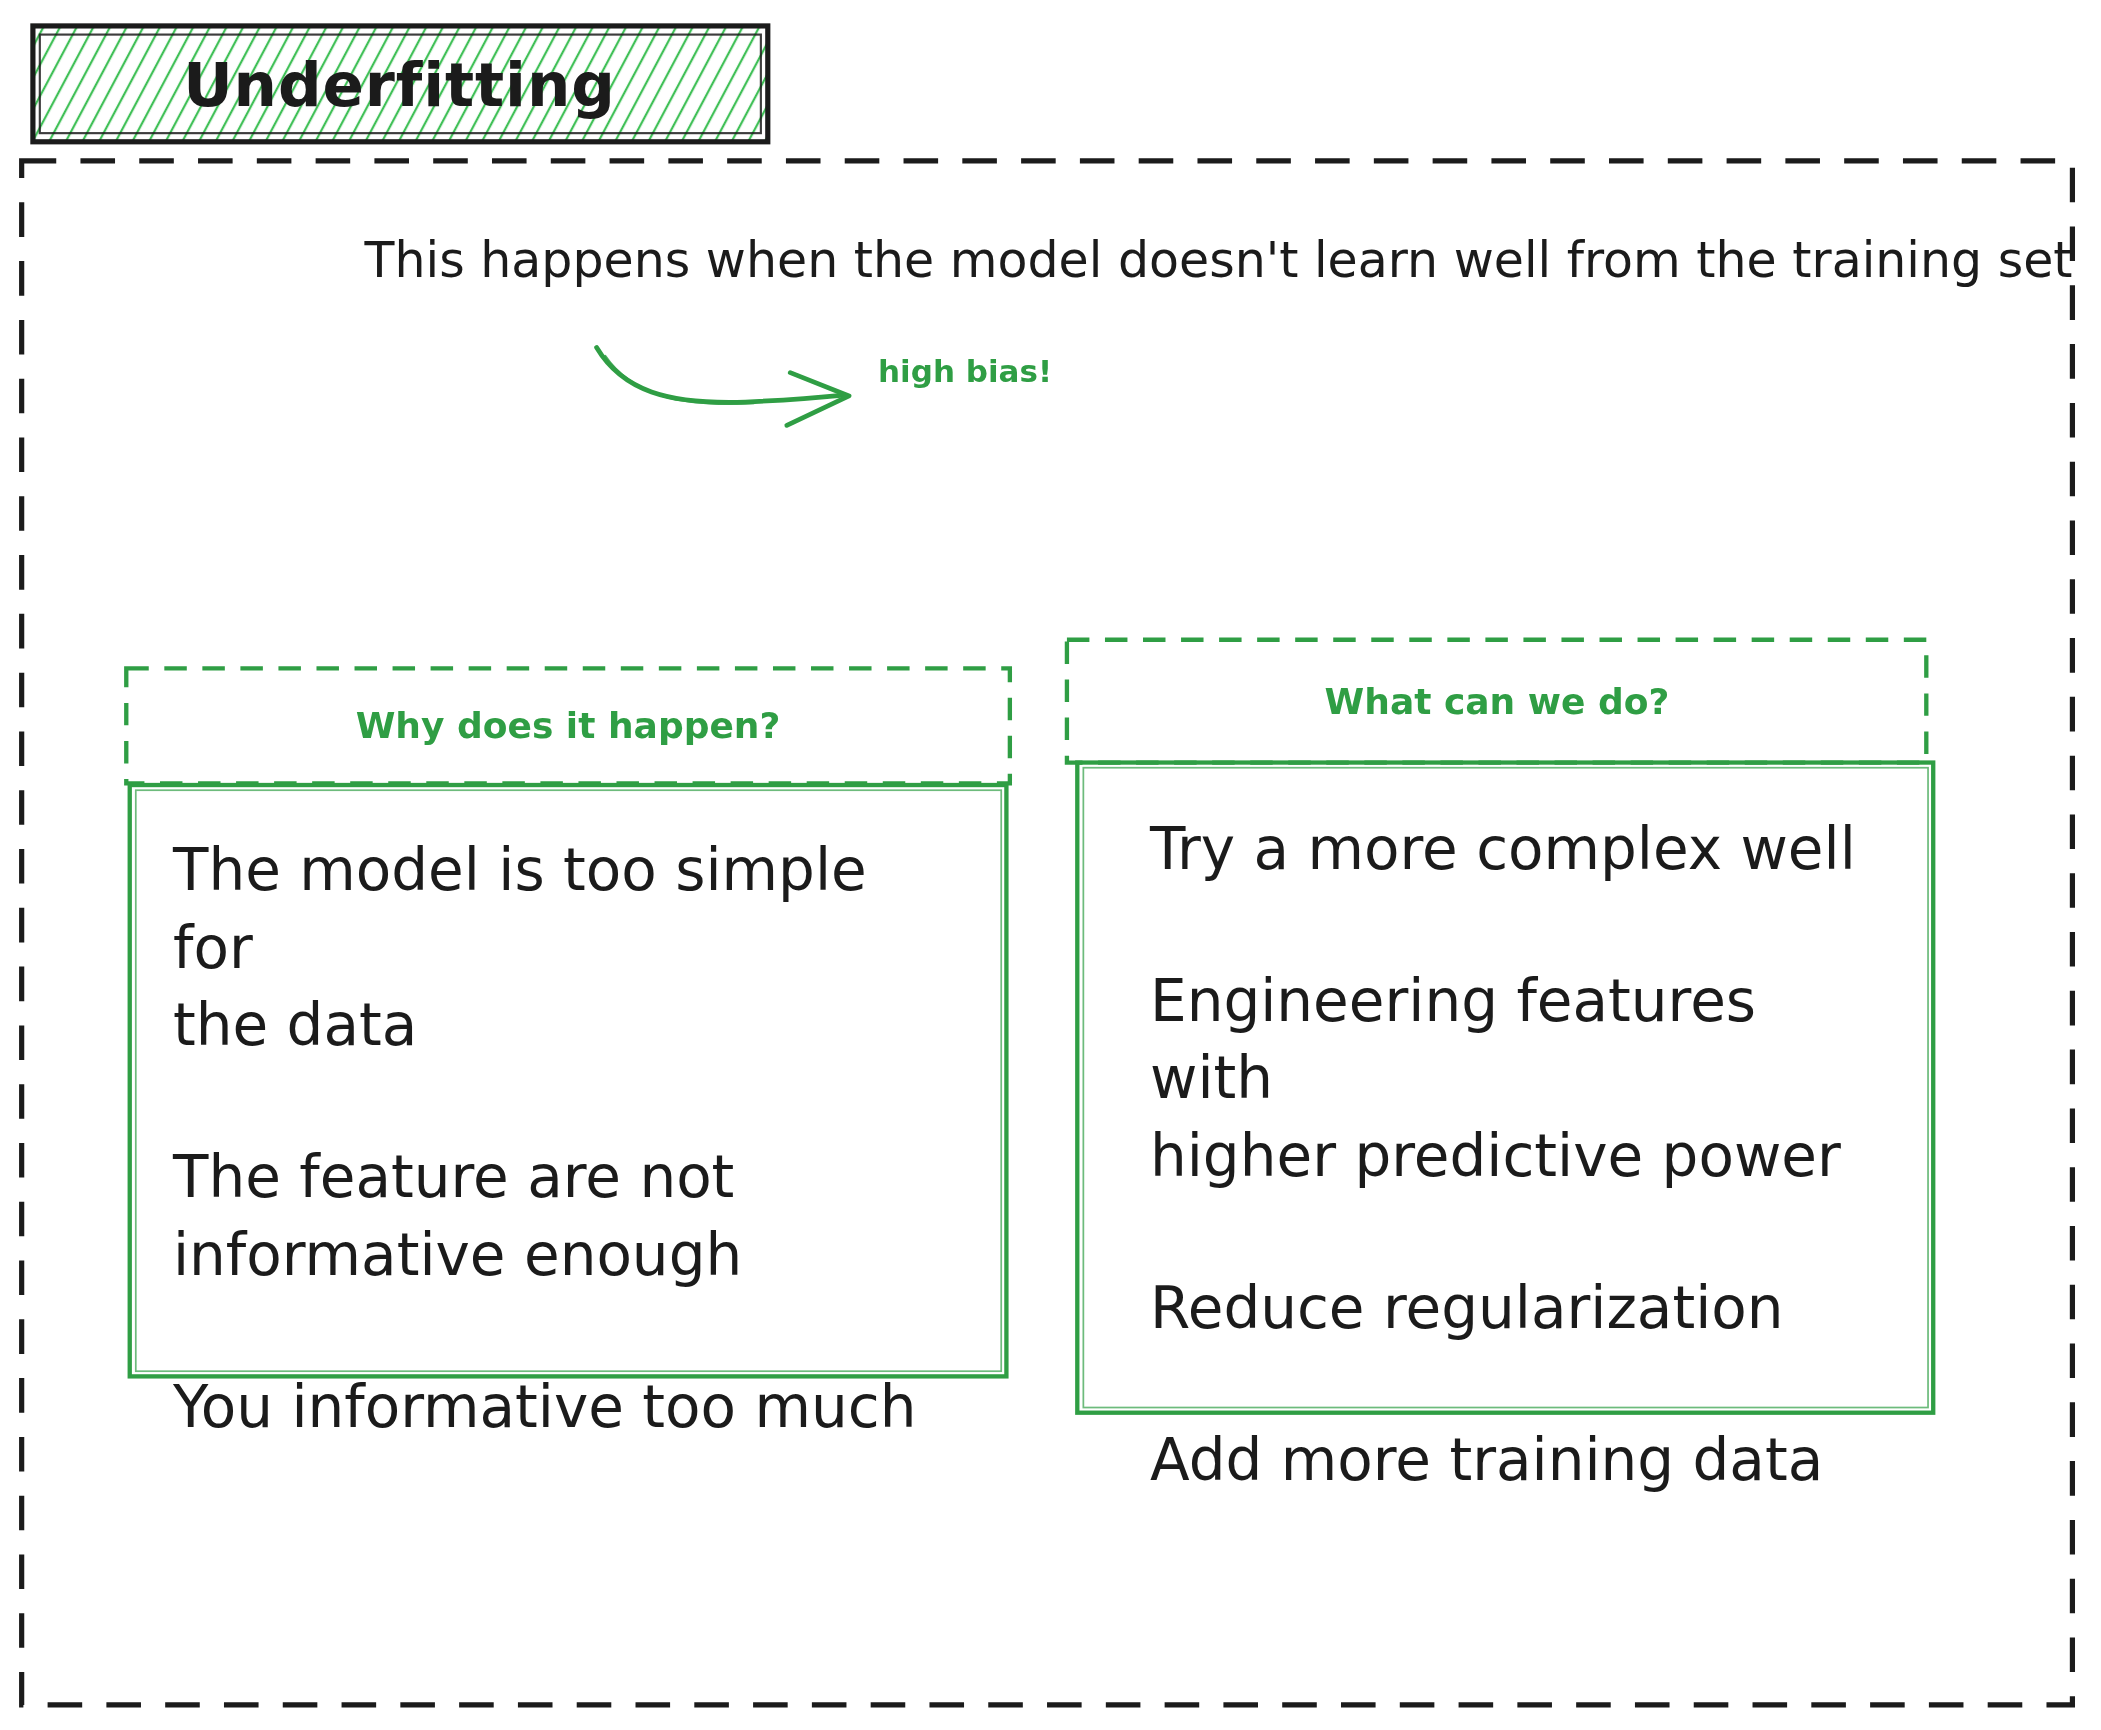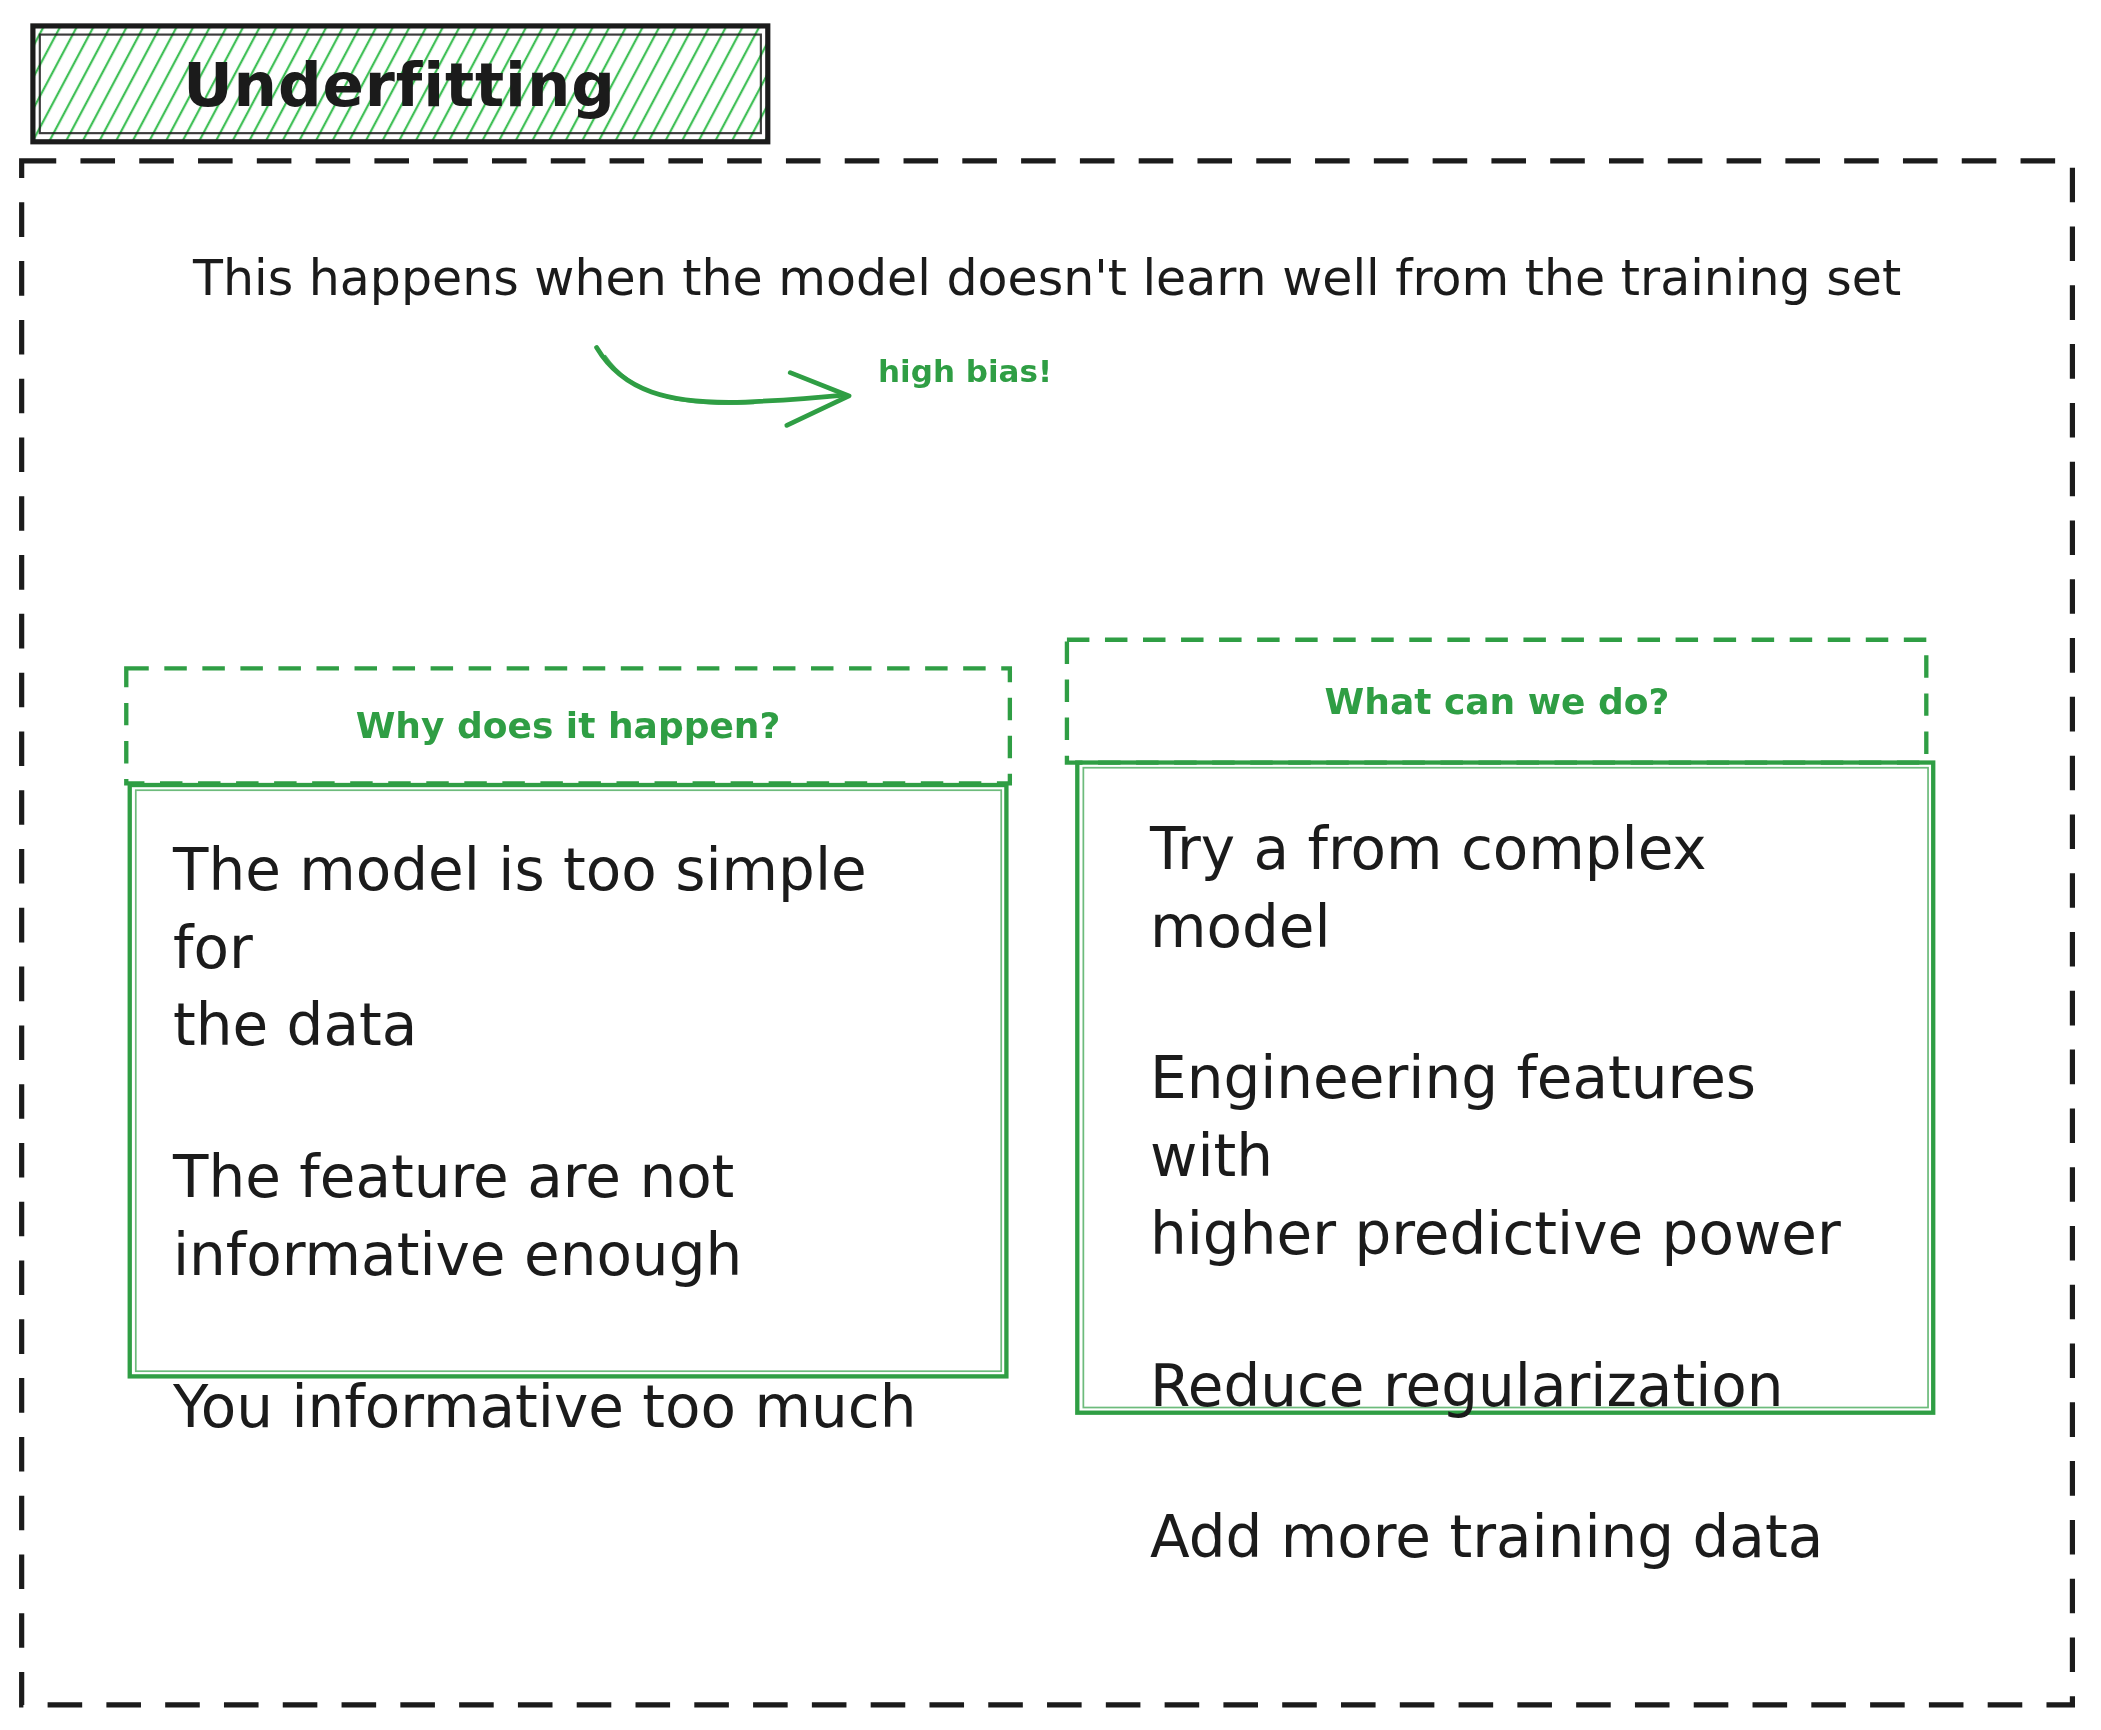--- a/index.html
+++ b/index.html
@@ -24,22 +24,22 @@
   .stroke-green{stroke:var(--green);fill:none;}
   .hatch-line{stroke:var(--green-fill);}
 
   .txt{position:absolute;white-space:pre-line;}
   .title-text{
     left:32px;top:26px;width:735px;height:116px;
     display:flex;align-items:center;justify-content:center;
     font-size:61px;font-weight:700;letter-spacing:0.9px;color:var(--ink);
   }
   .intro-text{
-    left:21.6px;top:250px;width:2051px;
-    text-align:center;font-size:49px;font-weight:500;color:var(--ink);
+    left:21.6px;top:232px;width:2051px;
+    text-align:right;font-size:49px;font-weight:500;color:var(--ink);
   }
   .annotation-text{
     left:878px;top:353px;
     font-size:31px;font-weight:600;color:var(--green);
   }
   .panel-header-text{
     display:flex;align-items:center;justify-content:center;
     font-size:36px;font-weight:700;color:var(--green);
   }
   .panel-header-text.left{left:126px;top:668px;width:884px;height:115px;}
@@ -106,21 +106,21 @@
     <div class="panel-item">The model is too simple for
 the data</div>
     <div class="panel-item">The feature are not
 informative enough</div>
     <div class="panel-item">You informative too much</div>
   </div>
 
   <div class="txt panel-header-text right">What can we do?</div>
 
   <div class="panel-items right">
-    <div class="panel-item">Try a from complex model</div>
+    <div class="panel-item">Try a more complex well</div>
     <div class="panel-item">Engineering features with
 higher predictive power</div>
     <div class="panel-item">Reduce regularization</div>
     <div class="panel-item">Add more training data</div>
   </div>
 
 </div>
 
 
 </body></html>

